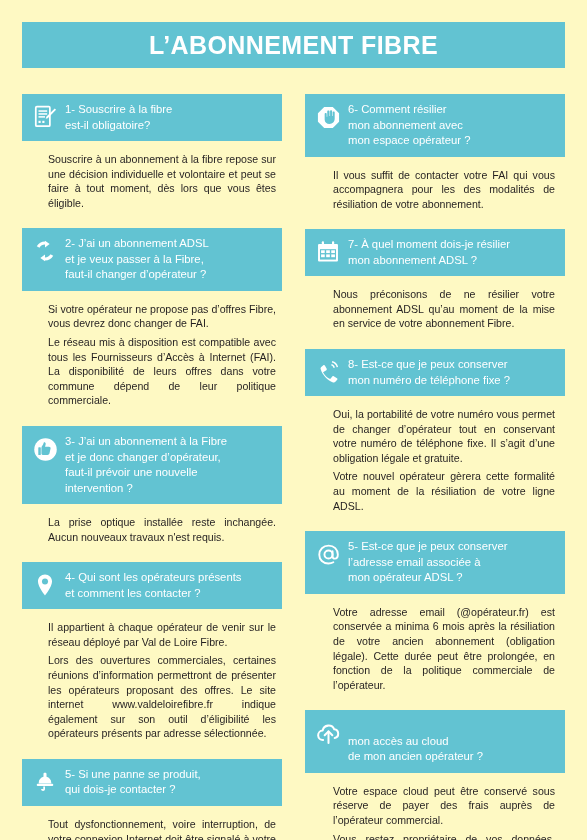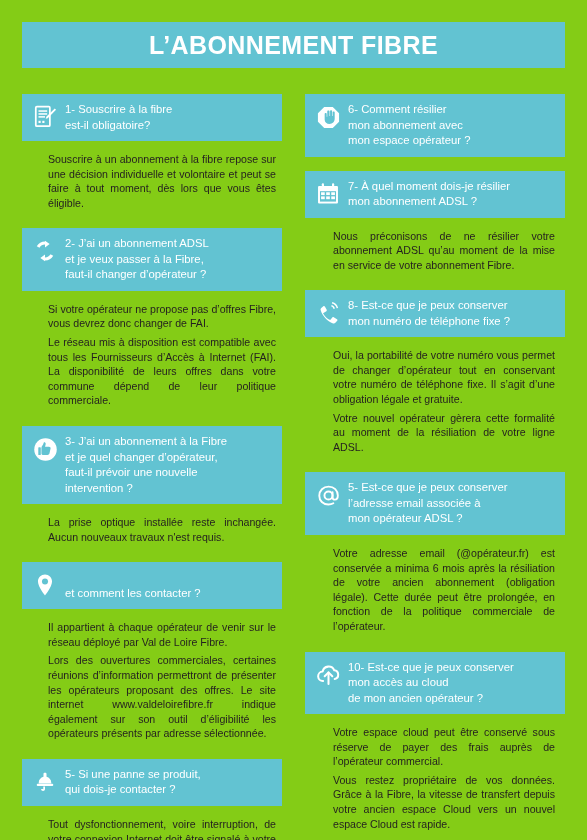--- a/index.html
+++ b/index.html
@@ -8,21 +8,21 @@
     width: 587px;
     height: 840px;
     background: #ffffff;
     font-family: "Liberation Sans", sans-serif;
   }
 
   .page {
     position: relative;
     width: 587px;
     height: 840px;
-    background: #84cc16;
+    background: #fef9c3;
     padding: 22px 22px 0 22px;
   }
 
   
   .title-banner {
     background: #62c3d2;
     height: 46px;
     display: flex;
     align-items: center;
     justify-content: center;
@@ -136,35 +136,35 @@
         </div>
         <div class="faq-item">
           <div class="faq-header">
             <span class="faq-icon">
               <svg width="27" height="27" viewBox="0 0 24 24">
                 <circle cx="12" cy="12" r="10" fill="#fff"></circle>
                 <path d="M10.6 5.6c.9-.2 1.6.4 1.6 1.3 0 .9-.5 1.7-.6 2.6h3.5c.9 0 1.6.7 1.4 1.5l-1 4.6c-.2.8-.9 1.3-1.7 1.3H10c-.9 0-1.6-.6-1.6-1.4v-5c0-1.6 1.3-2.2 1.6-3.4z" fill="#62c3d2"></path>
                 <rect x="5.6" y="10.1" width="2.2" height="6.8" rx="0.5" fill="#62c3d2"></rect>
               </svg>
             </span>
-            <div class="faq-qtext"><span>3- J’ai un abonnement à la Fibre</span><br><span>et je quel changer d’opérateur,</span><br><span>faut-il prévoir une nouvelle</span><br><span>intervention ?</span></div>
+            <div class="faq-qtext"><span>3- J’ai un abonnement à la Fibre</span><br><span>et je donc changer d’opérateur,</span><br><span>faut-il prévoir une nouvelle</span><br><span>intervention ?</span></div>
           </div>
           <div class="faq-answer">
             <p>La prise optique installée reste inchangée. Aucun nouveaux travaux n'est requis.</p>
           </div>
         </div>
         <div class="faq-item">
           <div class="faq-header">
             <span class="faq-icon">
               <svg width="26" height="26" viewBox="0 0 24 24" fill="#fff">
                 <path d="M12 2.3c-3.6 0-6.5 2.9-6.5 6.5 0 4.8 6.5 12.9 6.5 12.9s6.5-8.1 6.5-12.9c0-3.6-2.9-6.5-6.5-6.5z"></path>
                 <circle cx="12" cy="8.8" r="2.8" fill="#62c3d2"></circle>
               </svg>
             </span>
-            <div class="faq-qtext"><br><span>et comment les contacter ?</span></div>
+            <div class="faq-qtext"><span>4- Qui sont les opérateurs présents</span><br><span>et comment les contacter ?</span></div>
           </div>
           <div class="faq-answer">
             <p>Il appartient à chaque opérateur de venir sur le réseau déployé par Val de Loire Fibre.</p>
             <p>Lors des ouvertures commerciales, certaines réunions d’information permettront de présenter les opérateurs proposant des offres. Le site internet www.valdeloirefibre.fr indique également sur son outil d’éligibilité les opérateurs présents par adresse sélectionnée.</p>
           </div>
         </div>
         <div class="faq-item">
           <div class="faq-header">
             <span class="faq-icon">
               <svg width="26" height="26" viewBox="0 0 24 24" fill="#fff">
@@ -183,20 +183,23 @@
     <div class="column column-right" id="col-right">
         <div class="faq-item">
           <div class="faq-header">
             <span class="faq-icon">
               <svg width="27" height="27" viewBox="0 0 24 24">
                 <path d="M8.2 2.6h7.6l5.6 5.6v7.6l-5.6 5.6H8.2L2.6 15.8V8.2z" fill="#fff"></path>
                 <path d="M12 5.8c.5 0 .9.4.9.9v4h.5V6.4c0-.5.4-.9.9-.9s.9.4.9.9v4.3h.5V7.6c0-.5.4-.9.9-.9s.9.4.9.9v5.6c0 2.7-1.9 4.6-4.6 4.6-2.5 0-4.3-1.5-4.3-3.8V9c0-.5.4-.9.9-.9s.9.4.9.9v2.4h.5V6.7c0-.5.4-.9.9-.9z" fill="#62c3d2"></path>
               </svg>
             </span>
             <div class="faq-qtext"><span>6- Comment résilier</span><br><span>mon abonnement avec</span><br><span>mon espace opérateur ?</span></div>
+          </div>
+          <div class="faq-answer">
+            <p>Il vous suffit de contacter votre FAI qui vous accompagnera pour les des modalités de résiliation de votre abonnement.</p>
           </div>
         </div>
         <div class="faq-item">
           <div class="faq-header">
             <span class="faq-icon">
               <svg width="26" height="26" viewBox="0 0 24 24">
                 <rect x="2.8" y="4.6" width="18.4" height="16.2" rx="1" fill="#fff"></rect>
                 <rect x="4.6" y="9.4" width="14.8" height="9.6" fill="#62c3d2"></rect>
                 <rect x="5.6" y="10.4" width="3.4" height="2.6" fill="#fff"></rect>
                 <rect x="10.3" y="10.4" width="3.4" height="2.6" fill="#fff"></rect>
@@ -246,21 +249,21 @@
         </div>
         <div class="faq-item">
           <div class="faq-header">
             <span class="faq-icon">
               <svg width="27" height="27" viewBox="0 0 24 24" fill="none" stroke="#fff" stroke-width="1.8">
                 <path d="M7.2 17.8a4.2 4.2 0 0 1-.4-8.4 5.4 5.4 0 0 1 10.3-1.1 3.9 3.9 0 0 1 .4 7.7" stroke-linecap="round" stroke-linejoin="round"></path>
                 <line x1="12" y1="20.4" x2="12" y2="10.3" stroke-linecap="round"></line>
                 <polyline points="8.6,13.5 12,10.1 15.4,13.5" stroke-linecap="round" stroke-linejoin="round"></polyline>
               </svg>
             </span>
-            <div class="faq-qtext"><span>10- Est-ce que je peux conserver</span><br><span>mon accès au cloud</span><br><span>de mon ancien opérateur ?</span></div>
+            <div class="faq-qtext"><br><span>mon accès au cloud</span><br><span>de mon ancien opérateur ?</span></div>
           </div>
           <div class="faq-answer">
             <p>Votre espace cloud peut être conservé sous réserve de payer des frais auprès de l’opérateur commercial.</p>
             <p>Vous restez propriétaire de vos données. Grâce à la Fibre, la vitesse de transfert depuis votre ancien espace Cloud vers un nouvel espace Cloud est rapide.</p>
           </div>
         </div>
       </div>
   </div>
 
 </div>

